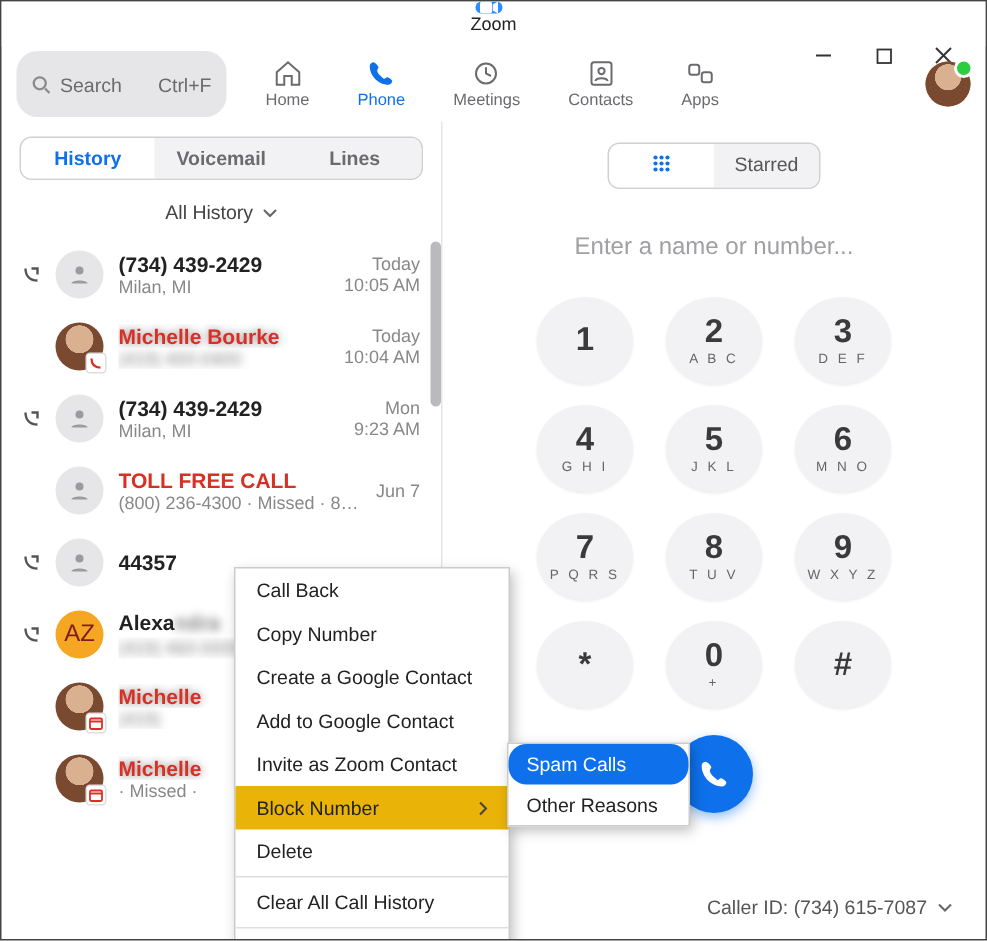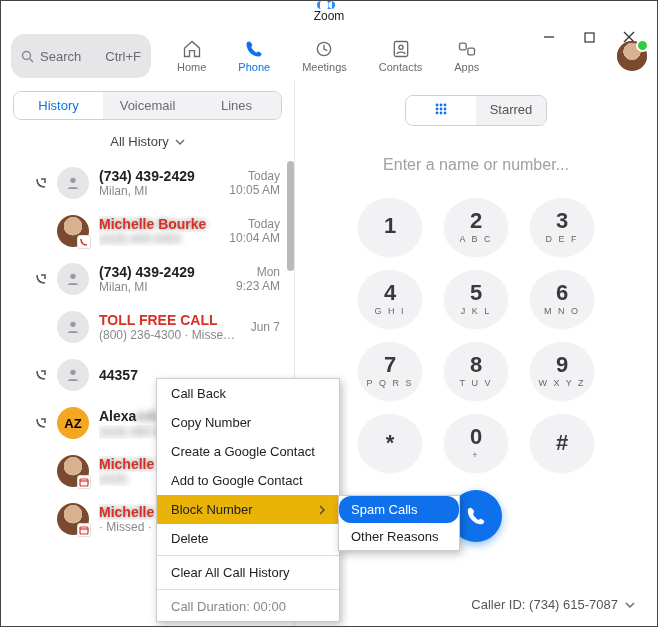--- a/index.html
+++ b/index.html
@@ -15,29 +15,29 @@
 .navs { display: flex; gap: 32px; margin-left: 20px; }
 .navitem { display: flex; flex-direction: column; align-items: center; font-size: 11px; color: #6b6b6f; gap: 2px; }
 .navitem.active { color: #0E71EB; }
 .navitem .nicon { width: 22px; height: 20px; }
 .avatar-top { width: 30px; height: 30px; border-radius: 50%; background: #a07860; margin-left: auto; position: relative; overflow: visible; }
 .avatar-top::after { content:''; position:absolute; width:9px; height:9px; background:#2ecc40; border:2px solid #fff; border-radius:50%; top:-2px; right:-2px; }
 .avatar-top .face { width:100%; height:100%; border-radius:50%; background: radial-gradient(circle at 50% 35%, #d9b090 35%, #7a4a30 36%); }
 .content { display: flex; height: calc(100% - 80px); }
 .left { width: 294px; border-right: 1px solid #e5e5e5; display: flex; flex-direction: column; position: relative; }
 .tabs { display: flex; margin: 10px 12px 0; border: 1px solid #d0d0d2; border-radius: 8px; overflow: hidden; }
-.tab { flex: 1; text-align: center; font-size: 13px; padding: 6px 0; color: #6b6b6f; background: #f2f2f4; }
+.tab { flex: 1; text-align: center; font-size: 13px; padding: 6px 0; color: #6b6b6f; background: #f2f2f4; font-weight: bold; }
 .tab.active { background: #fff; color: #0E71EB; }
 .filter { text-align: center; font-size: 13px; color: #444; margin: 14px 0 10px; display:flex; justify-content:center; align-items:center; gap:6px;}
-.calls { overflow: hidden; position: relative; flex: 1; margin-left: 20px; }
+.calls { overflow: hidden; position: relative; flex: 1; }
 .row { display: flex; align-items: center; padding: 8px 14px; gap: 10px; position: relative; }
 .callicon { width: 12px; display:flex; align-items:center; justify-content:center; }
 .avatar { width: 32px; height: 32px; border-radius: 50%; background: #e6e6e8; display: flex; align-items: center; justify-content: center; color: #888; position: relative; flex-shrink:0; }
 .avatar.face { background: radial-gradient(circle at 50% 35%, #d9b090 35%, #7a4a30 36%); }
-.avatar.initials { background: #F5A623; color: #000000; font-size: 13px; font-weight: 700; }
+.avatar.initials { background: #F5A623; color: #7f1d1d; font-size: 16px; font-weight: 400; }
 .badge { position: absolute; bottom: -2px; right: -2px; width: 14px; height: 14px; border-radius: 3px; background: #fff; border:1px solid #ddd; display:flex;align-items:center;justify-content:center; }
 .badge svg { width: 10px; height: 10px; }
 .info { flex: 1; min-width: 0; }
 .name { font-size: 14px; font-weight: 600; color: #222; white-space: nowrap; overflow: hidden; text-overflow: ellipsis;}
 .name.red { color: #D93025; }
 .sub { font-size: 12px; color: #888; white-space: nowrap; overflow: hidden; text-overflow: ellipsis;}
 .time { text-align: right; font-size: 12px; color: #888; }
 .time .t1 { display:block; }
 .scrollbar { position: absolute; right: 0; top: 2px; width: 7px; height: 110px; background: #b9b9be; border-radius: 4px; }
 .right { flex: 1; display: flex; flex-direction: column; align-items: center; padding-top: 14px; position: relative; }
@@ -379,20 +379,21 @@
         </svg>
     </div>
   </div>
 </div>
 
 <div class="ctxmenu">
   <div class="mi">Call Back</div>
   <div class="mi">Copy Number</div>
   <div class="mi">Create a Google Contact</div>
   <div class="mi">Add to Google Contact</div>
+  <div class="mi">Invite as Zoom Contact</div>
   <div class="mi hov">
       <span>Block Number</span>
       <svg width="6" height="10">
         <path d="M1 1l4 4-4 4" fill="none" stroke="#444" stroke-width="1.4"></path>
       </svg>
     </div>
   <div class="mi">Delete</div>
   <hr>
   <div class="mi">Clear All Call History</div>
   <hr>

